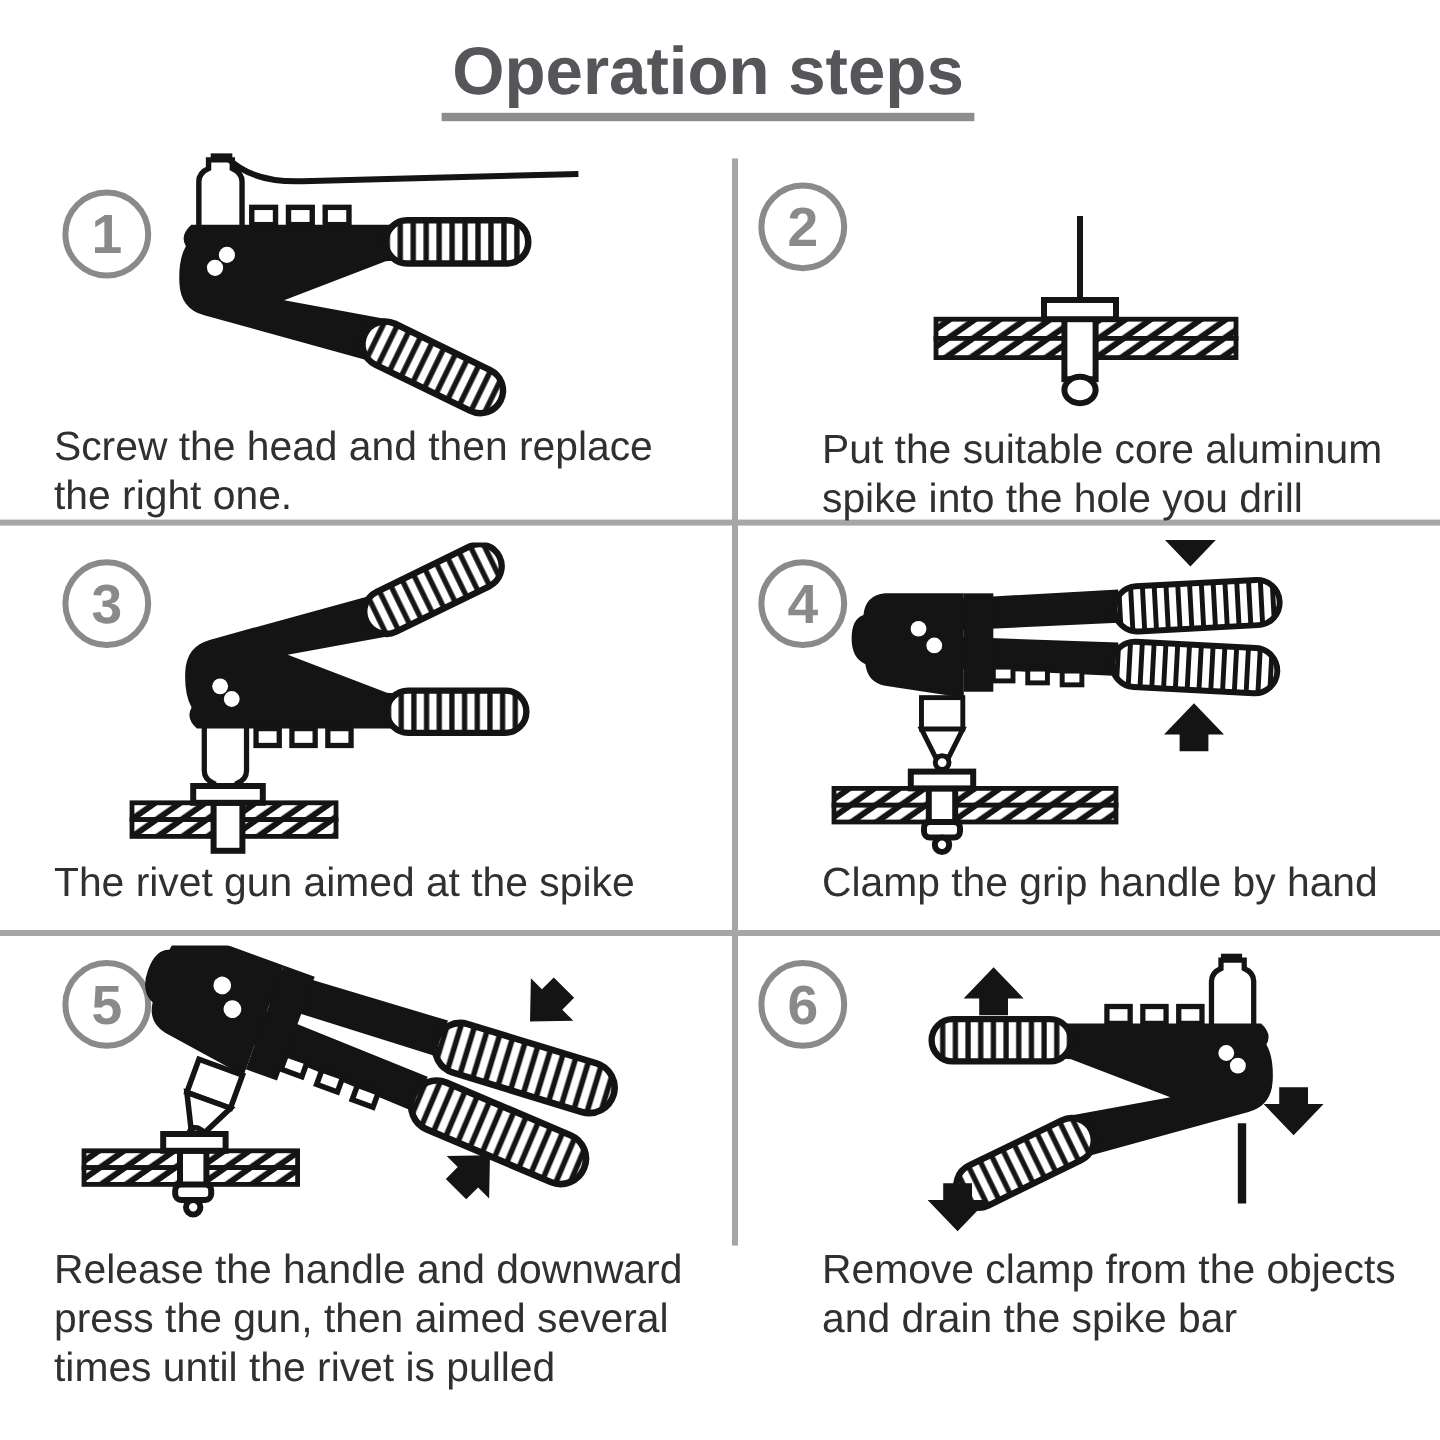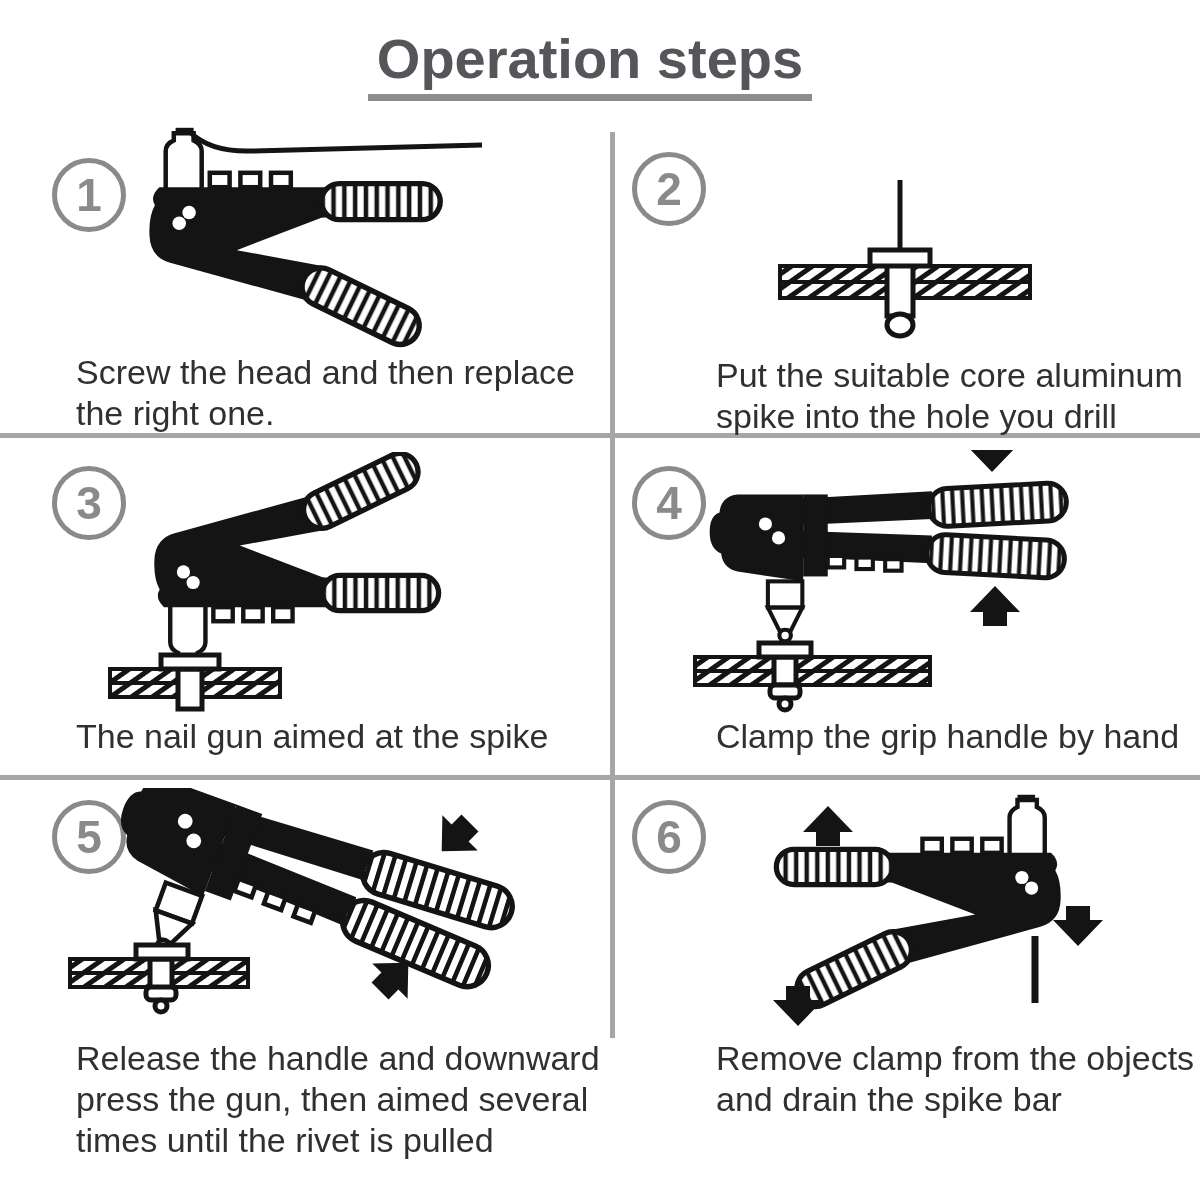--- a/index.html
+++ b/index.html
@@ -7,21 +7,21 @@
         font-family:"Liberation Sans", sans-serif;}
   .title{position:absolute;left:300px;top:26px;width:580px;text-align:center;
          font-size:56px;font-weight:bold;color:#55565a;letter-spacing:0px;}
   .title-underline{position:absolute;left:368px;top:94px;width:444px;height:7px;background:#8d8d8d;}
   .divider{position:absolute;background:#a6a6a6;}
   .divider.v{left:610px;top:132px;width:5px;height:906px;}
   .divider.h1{left:0px;top:433px;width:1200px;height:5px;}
   .divider.h2{left:0px;top:775px;width:1200px;height:5px;}
   .step-number{position:absolute;width:64px;height:64px;border:5px solid #8a8a8a;border-radius:50%;
                color:#8a8a8a;font-size:46px;font-weight:bold;text-align:center;line-height:64px;}
-  .caption{position:absolute;color:#303030;font-size:34px;line-height:1.2;white-space:pre-line;width:570px;margin-left:31px;}
+  .caption{position:absolute;color:#303030;font-size:34px;line-height:1.2;white-space:pre-line;width:570px;}
   .art{position:absolute;}
   .defs-holder{position:absolute;width:0;height:0;overflow:hidden;}
 </style>
 </head>
 <body>
 
 <div class="page">
 
   <svg class="defs-holder" aria-hidden="true">
     <defs>
@@ -140,21 +140,21 @@
     <use href="#arrowDown" transform="translate(148,34) rotate(180)"></use>
     <use href="#arrowDown" transform="translate(118,222)"></use>
     <line x1="355" y1="148" x2="355" y2="215" stroke="#141414" stroke-width="7"></line>
     <use href="#arrowDown" transform="translate(398,142)"></use>
   </svg>
 
   <div class="caption" style="left:45px;top:352px">Screw the head and then replace
 the right one.</div>
   <div class="caption" style="left:685px;top:355px">Put the suitable core aluminum
 spike into the hole you drill</div>
-  <div class="caption" style="left:45px;top:716px">The nail gun aimed at the spike</div>
+  <div class="caption" style="left:45px;top:716px">The rivet gun aimed at the spike</div>
   <div class="caption" style="left:685px;top:716px">Clamp the grip handle by hand</div>
   <div class="caption" style="left:45px;top:1038px">Release the handle and downward
 press the gun, then aimed several
 times until the rivet is pulled</div>
   <div class="caption" style="left:685px;top:1038px">Remove clamp from the objects
 and drain the spike bar</div>
 
 </div>
 
 </body></html>

